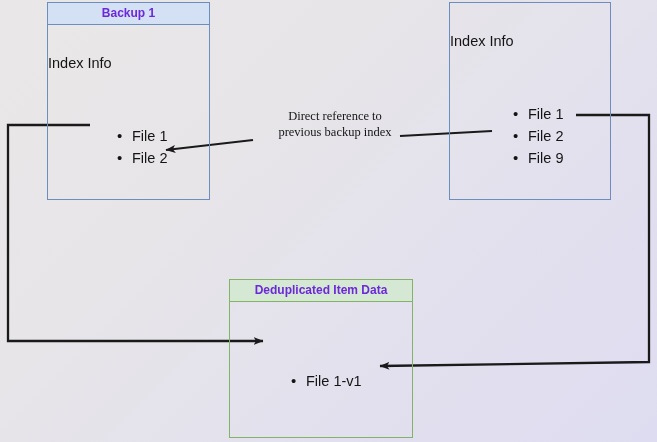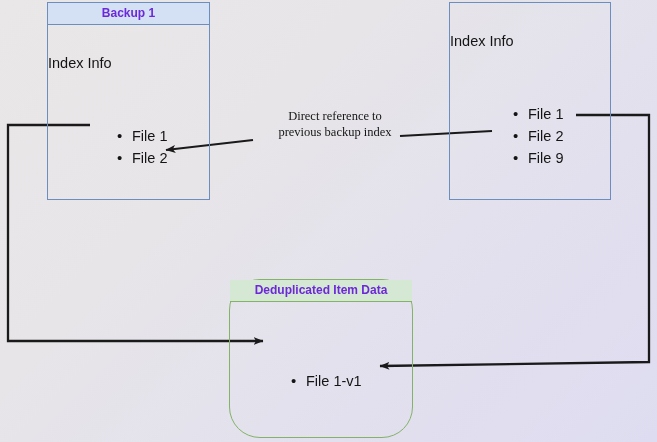--- a/index.html
+++ b/index.html
@@ -85,21 +85,21 @@
     content: "\2022";
     position: absolute;
     left: 0;
     top: 0;
     font-size: 15px;
   }
 
   
   #box-backup1 { left: 47px;  top: 2px;   width: 163px; height: 198px; }
   #box-backup2 { left: 449px; top: 2px;   width: 162px; height: 198px; }
-  #box-dedup   { left: 229px; top: 279px; width: 184px; height: 159px; border-radius: 31px; }
+  #box-dedup   { left: 229px; top: 279px; width: 184px; height: 159px; }
 
   #box-backup1 ul.file-list { left: 53px; top: 84px; }
   #box-backup2 ul.file-list { left: 47px; top: 84px; }
   #box-dedup   ul.file-list { left: 45px; top: 52px; }
 
   .edge-label {
     position: absolute;
     font-size: 12.5px;
     line-height: 16px;
     color: #141414;

